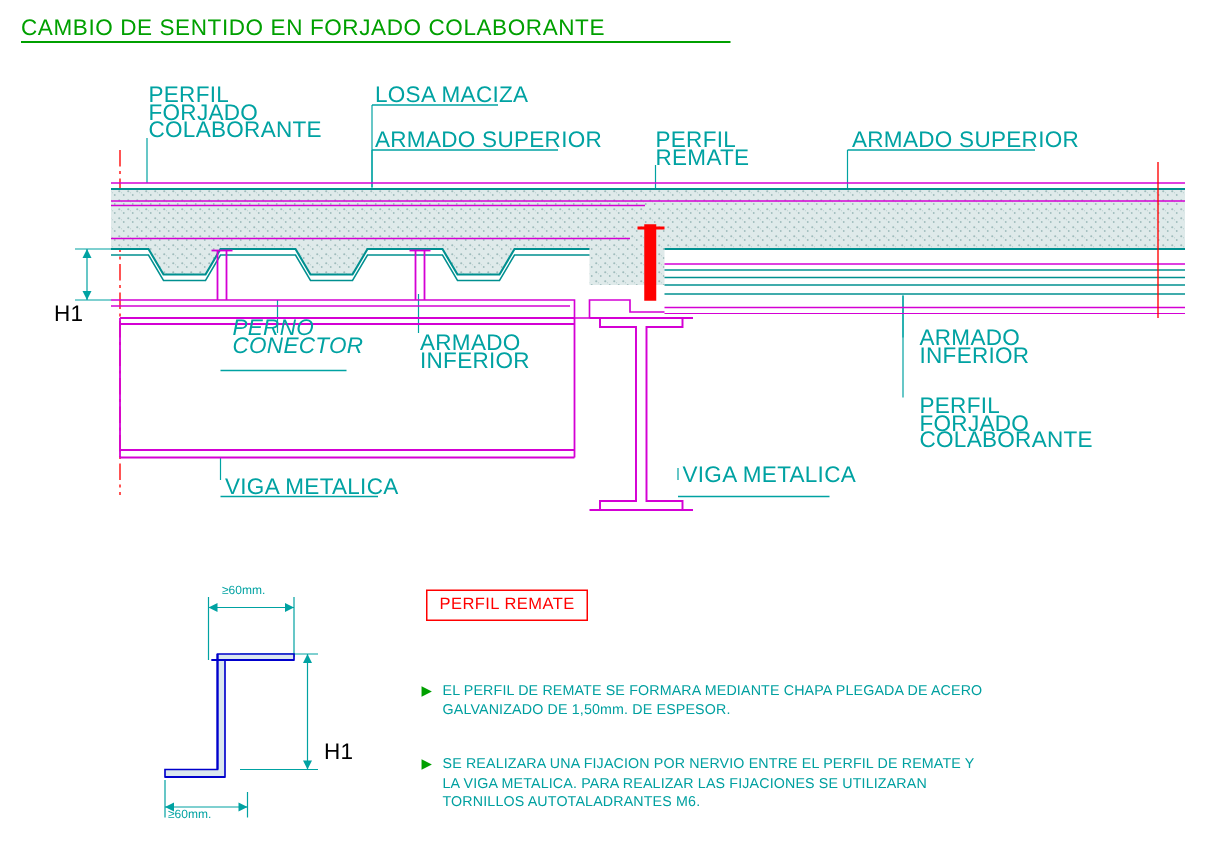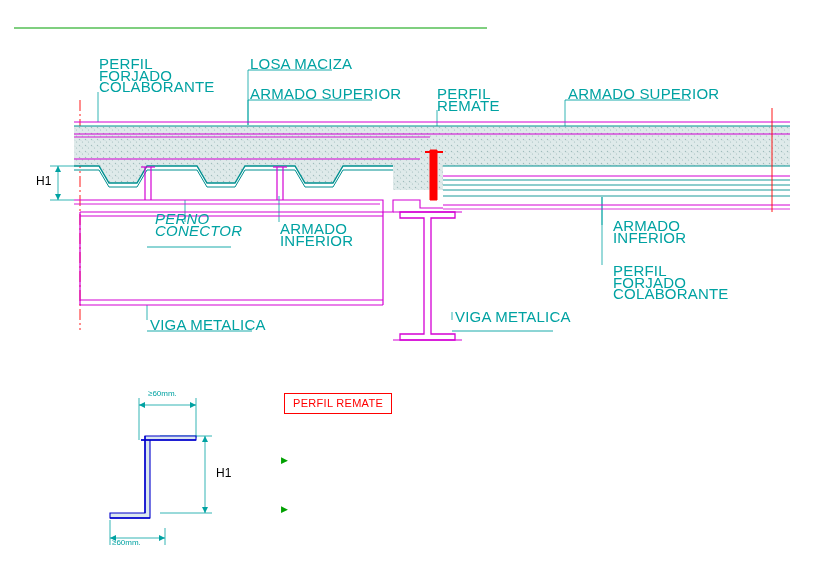--- a/index.html
+++ b/index.html
@@ -29,21 +29,22 @@
   .lbl {
     position: absolute;
     font-size: 15px;
     line-height: 11.5px;
     color: #00a2a2;
     white-space: pre;
     letter-spacing: 0.2px;
   }
   .lbl.h1 {
     color: #000000;
-    font-size: 12px;
+    font-size: 15px;
+    margin-top: 28px;
   }
   .dim {
     position: absolute;
     font-size: 8px;
     color: #00a2a2;
     white-space: pre;
   }
   .note {
     position: absolute;
     font-size: 9.5px;
@@ -204,20 +205,21 @@
     <polygon points="165,538 159,535 159,541" fill="#00a2a2"></polygon>
     <polygon points="205,436 202,442 208,442" fill="#00a2a2"></polygon>
     <polygon points="205,513 202,507 208,507" fill="#00a2a2"></polygon>
 
     <path d="M141,440 L196,440 L196,436 L145,436 L145,513 L110,513 L110,518 L150,518 L150,440 Z" fill="#dbe7ef" stroke="#0000cc" stroke-width="1.1"></path>
     <polyline points="141,440 196,440" fill="none" stroke="#0000cc" stroke-width="1.4"></polyline>
     <polyline points="145,436 145,513" fill="none" stroke="#0000cc" stroke-width="1.4"></polyline>
     <polyline points="110,518 150,518" fill="none" stroke="#0000cc" stroke-width="1.4"></polyline>
   </svg>
 
+  <div class="title">CAMBIO DE SENTIDO EN FORJADO COLABORANTE</div>
 
   <div class="lbl" style="left:99px; top:58px;">PERFIL
 FORJADO
 COLABORANTE</div>
   <div class="lbl" style="left:250px; top:58px;text-align:center;">LOSA MACIZA</div>
   <div class="lbl" style="left:250px; top:88px;">ARMADO SUPERIOR</div>
   <div class="lbl" style="left:437px; top:88px;">PERFIL
 REMATE</div>
   <div class="lbl" style="left:568px; top:88px;">ARMADO SUPERIOR</div>
 
@@ -236,16 +238,21 @@
 
   <div class="lbl h1" style="left:36px; top:176px;">H1</div>
   <div class="lbl h1" style="left:216px; top:468px;">H1</div>
 
   <div class="dim" style="left:148px; top:389px;">≥60mm.</div>
   <div class="dim" style="left:112px; top:538px;">≥60mm.</div>
 
   <div class="boxlabel" style="left:284px; top:393px;">PERFIL REMATE</div>
 
   <div class="bullet" style="left:281px; top:455px;">▶</div>
+  <div class="note" style="left:295px; top:455px;">EL PERFIL DE REMATE SE FORMARA MEDIANTE CHAPA PLEGADA DE ACERO
+GALVANIZADO DE 1,50mm. DE ESPESOR.</div>
 
   <div class="bullet" style="left:281px; top:504px;">▶</div>
+  <div class="note" style="left:295px; top:504px;">SE REALIZARA UNA FIJACION POR NERVIO ENTRE EL PERFIL DE REMATE Y
+LA VIGA METALICA. PARA REALIZAR LAS FIJACIONES SE UTILIZARAN
+TORNILLOS AUTOTALADRANTES M6.</div>
 
 </div>
 
 </body></html>

